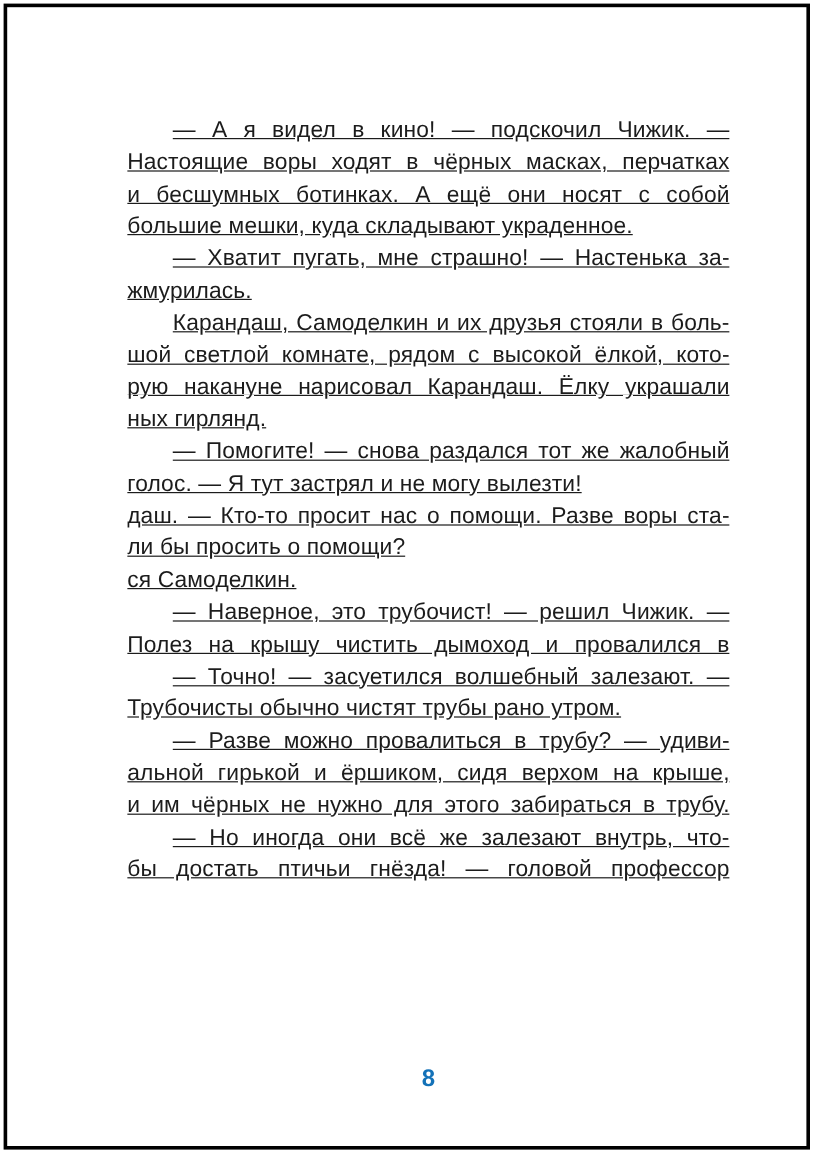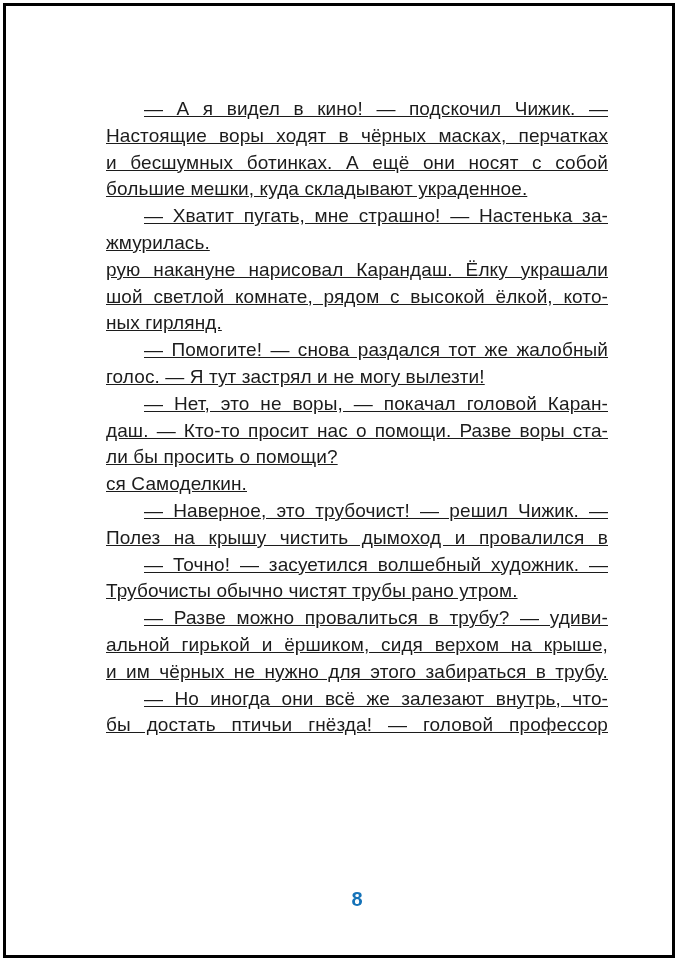--- a/index.html
+++ b/index.html
@@ -62,32 +62,32 @@
 
 <div class="page-frame" style="border-color: rgb(0, 0, 0);"></div>
 
 <div class="text-block" style="color: rgb(28, 28, 28);">
     <div class="line first">— А я видел в кино! — подскочил Чижик. —</div>
     <div class="line">Настоящие воры ходят в чёрных масках, перчатках</div>
     <div class="line">и бесшумных ботинках. А ещё они носят с собой</div>
     <div class="line lastline">большие мешки, куда складывают украденное.</div>
     <div class="line first">— Хватит пугать, мне страшно! — Настенька за-</div>
     <div class="line lastline">жмурилась.</div>
+    <div class="line first">Карандаш, Самоделкин и их друзья стояли в боль-</div>
+    <div class="line">шой светлой комнате, рядом с высокой ёлкой, кото-</div>
     <div class="line">рую накануне нарисовал Карандаш. Ёлку украшали</div>
-    <div class="line">шой светлой комнате, рядом с высокой ёлкой, кото-</div>
     <div class="line lastline">ных гирлянд.</div>
     <div class="line first">— Помогите! — снова раздался тот же жалобный</div>
     <div class="line lastline">голос. — Я тут застрял и не могу вылезти!</div>
-    <div class="line first">— Нет, это не воры, — покачал головой Каран-</div>
     <div class="line">даш. — Кто-то просит нас о помощи. Разве воры ста-</div>
     <div class="line lastline">ли бы просить о помощи?</div>
     <div class="line lastline">ся Самоделкин.</div>
     <div class="line first">— Наверное, это трубочист! — решил Чижик. —</div>
     <div class="line lastline">Полез на крышу чистить дымоход и провалился в трубу.</div>
-    <div class="line first">— Точно! — засуетился волшебный художник. —</div>
+    <div class="line first">— Точно! — засуетился волшебный залезают. —</div>
     <div class="line lastline">Трубочисты обычно чистят трубы рано утром.</div>
     <div class="line first">— Разве можно провалиться в трубу? — удиви-</div>
     <div class="line">альной гирькой и ёршиком, сидя верхом на крыше,</div>
     <div class="line">и им чёрных не нужно для этого забираться в трубу.</div>
     <div class="line first">— Но иногда они всё же залезают внутрь, что-</div>
     <div class="line">бы достать птичьи гнёзда! — головой профессор</div>
   </div>
 
 <div class="page-number" style="color: rgb(20, 114, 184);">8</div>
 

